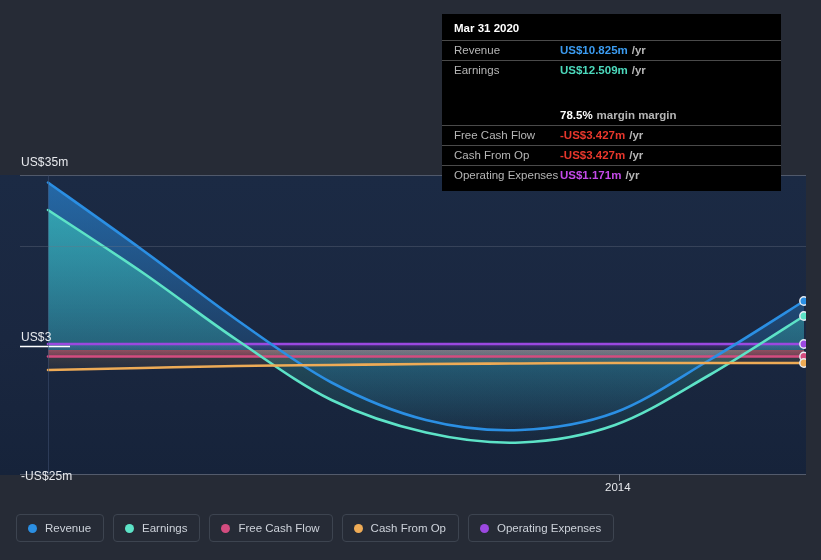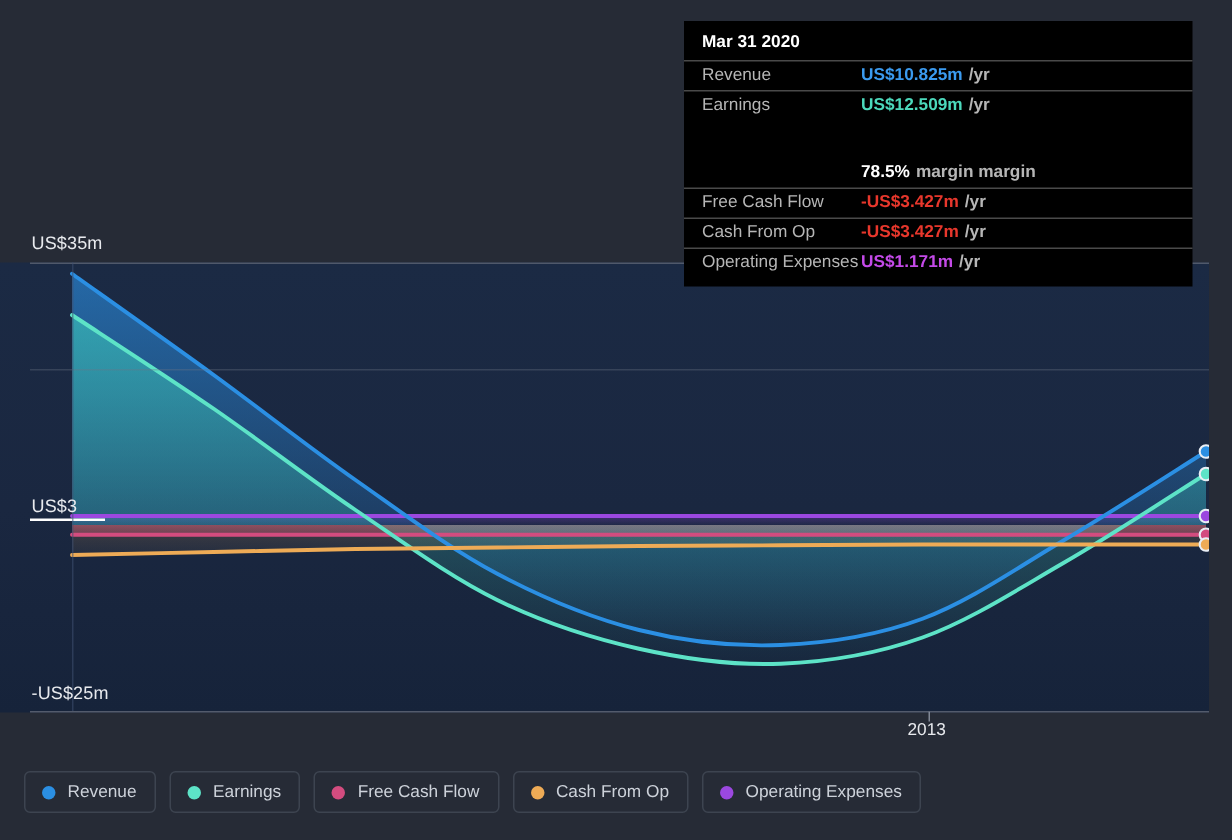--- a/index.html
+++ b/index.html
@@ -38,34 +38,34 @@
 
   .y-axis-label {
     position: absolute;
     color: #e8eaee;
     font-size: 12px;
     letter-spacing: 0.1px;
     white-space: nowrap;
   }
   #y-label-top   { left: 21px; top: 155px; }
   #y-label-zero  { left: 21px; top: 330px; z-index: 40; }
-  #y-label-bot   { left: 21px; top: 455px; }
+  #y-label-bot   { left: 21px; top: 469px; }
 
   .x-axis-label {
     position: absolute;
     color: #e8eaee;
     font-size: 11.5px;
     white-space: nowrap;
   }
   #x-label-2020 { left: 605px; top: 481px; }
 
   
   #tooltip {
     position: absolute;
-    left: 456px;
+    left: 442px;
     top: 14px;
     width: 339px;
     background: #000000;
     box-sizing: border-box;
     padding: 7px 0 6px 0;
     z-index: 60;
   }
   #tooltip-date {
     color: #ffffff;
     font-size: 11.5px;
@@ -184,21 +184,21 @@
       <line x1="20" y1="474.5" x2="806" y2="474.5" stroke="#5a6272" stroke-width="1" opacity="0.9"></line>
       <line x1="20" y1="346.5" x2="70" y2="346.5" stroke="#ffffff" stroke-width="1.6" opacity="1"></line>
       <line x1="619.5" y1="474.5" x2="619.5" y2="481" stroke="#8a91a0" stroke-width="1" opacity="0.9"></line>
       <line x1="48.5" y1="175" x2="48.5" y2="474" stroke="#3f5071" stroke-width="1" opacity="0.55"></line>
     </svg>
 
   <div class="y-axis-label" id="y-label-top">US$35m</div>
   <div class="y-axis-label" id="y-label-zero">US$3</div>
   <div class="y-axis-label" id="y-label-bot">-US$25m</div>
 
-  <div class="x-axis-label" id="x-label-2020">2013</div>
+  <div class="x-axis-label" id="x-label-2020">2014</div>
 
   <div id="tooltip">
     <div id="tooltip-date">Mar 31 2020</div>
     <div id="tooltip-rows">
         <div class="tt-row">
           <span class="tt-label">Revenue</span>
           <span class="tt-val" style="color: rgb(59, 155, 240);">US$10.825m</span>
           <span class="tt-unit">/yr</span>
         </div>
         <div class="tt-row">

